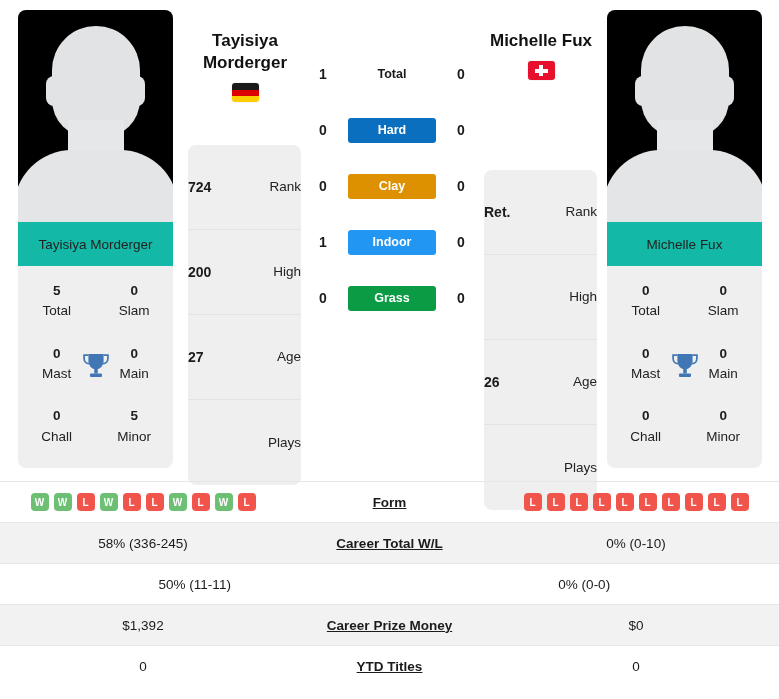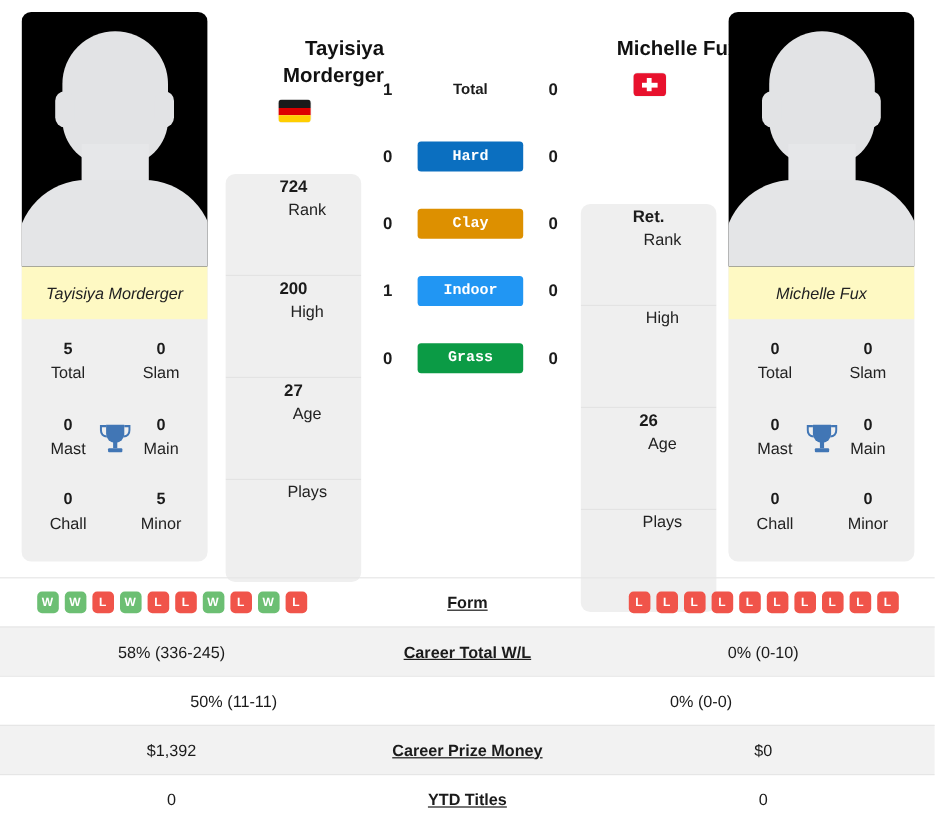--- a/index.html
+++ b/index.html
@@ -45,42 +45,41 @@
   }
   .sil-body {
     position: absolute; left: 50%; bottom: 0; width: 164px; height: 72px;
     transform: translateX(-50%);
     background: #e4e5e7;
     border-radius: 58px 58px 0 0;
   }
   .photo-name {
     flex: none; height: 44px; display: flex; align-items: center;
     justify-content: center; font-size: 13.5px; color: #222;
-    background: #fef9c3;
-    font-style: italic;
+    background: #14b8a6;
   }
 
   .stat-grid {
     flex: 1; position: relative; padding: 4px 0 10px;
     display: grid; grid-template-columns: 1fr 1fr; align-items: center;
   }
   .stat-cell { text-align: center; padding: 8px 0; }
   .stat-cell .v { font-size: 13.5px; font-weight: bold; line-height: 1.5; }
   .stat-cell .k { font-size: 13.5px; color: #222; line-height: 1.5; }
   .trophy {
     position: absolute; left: 50%; top: 50%;
     transform: translate(-50%, -50%);
     width: 26px; height: 30px;
   }
 
   
   .name-block { position: absolute; top: 30px; width: 150px; text-align: center; }
   .name-block.left  { left: 170px; }
   .name-block.right { left: 466px; }
-  .pname { font-size: 17px; font-weight: bold; line-height: 1.3; color: #111; text-align: right; }
+  .pname { font-size: 17px; font-weight: bold; line-height: 1.3; color: #111; }
   .flag {
     margin: 9px auto 0; width: 27px; height: 19px;
     border-radius: 3px; overflow: hidden; position: relative;
     box-shadow: 0 0 0 0.5px rgba(0,0,0,.08);
   }
   .flag-de { display: flex; flex-direction: column; }
   .flag-de i { display: block; height: 33.34%; }
   .flag-de i:nth-child(1) { background: #1a1a1a; }
   .flag-de i:nth-child(2) { background: #dd0000; }
   .flag-de i:nth-child(3) { background: #ffce00; }
@@ -92,22 +91,22 @@
   .flag-ch:after  { top: 50%; left: 7px; width: 13px; height: 4px; transform: translateY(-50%); }
 
   
   .info-card {
     position: absolute; width: 113px; background: #efefef;
     border-radius: 8px; overflow: hidden;
   }
   .info-card.left  { left: 188px; top: 145px; }
   .info-card.right { left: 484px; top: 170px; }
   .info-row {
-    height: 85px; display: flex; flex-direction: column;
-    align-items: center; justify-content: flex-start;
+    height: 85px; display: flex; 
+    align-items: center; justify-content: space-between;
     border-bottom: 1px solid #e3e3e3;
   }
   .info-row:last-child { border-bottom: none; }
   .info-row .v { font-size: 14px; font-weight: bold; line-height: 1.45; }
   .info-row .k { font-size: 13.5px; color: #222; line-height: 1.45; padding-left: 23px; }
 
   
   .h2h { position: absolute; left: 312px; top: 60px; width: 160px; }
   .h2h-row {
     display: flex; align-items: center; justify-content: space-between;
@@ -115,21 +114,21 @@
   }
   .h2h-row:last-child { margin-bottom: 0; }
   .h2h-num {
     width: 22px; text-align: center; font-size: 14px;
     font-weight: bold; color: #1b1b1b;
   }
   .h2h-label-plain { flex: 1; text-align: center; font-size: 12.5px; font-weight: bold; }
   .h2h-badge {
     flex: 1; margin: 0 14px; height: 25px; border-radius: 3px;
     display: flex; align-items: center; justify-content: center;
-    color: #fff; font-size: 12.5px; font-weight: bold; font-family: Liberation Mono, monospace;
+    color: #fff; font-size: 12.5px; font-weight: bold;
   }
 
   
   .table { position: absolute; left: 0; top: 481px; width: 779px; }
   .trow {
     display: flex; align-items: center; height: 41px;
     border-top: 1px solid #e6e6e6;
   }
   .trow.alt { background: #f2f2f2; }
   .tcell { flex: 1 1 0; text-align: center; font-size: 13.5px; color: #1b1b1b; }

